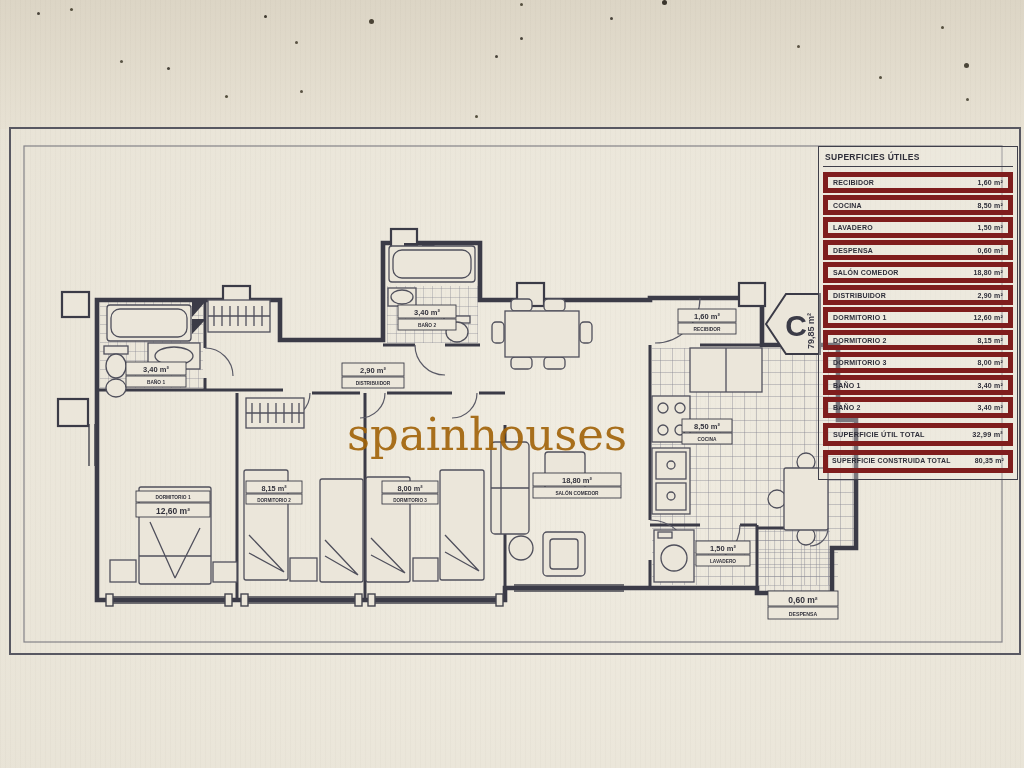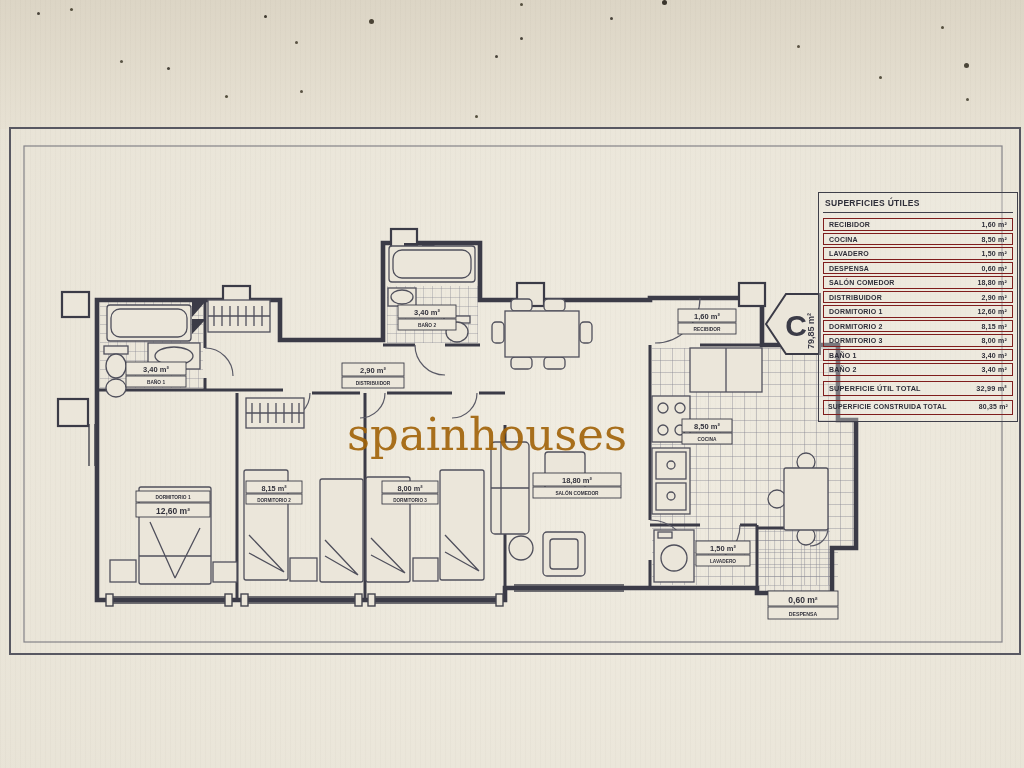--- a/index.html
+++ b/index.html
@@ -18,25 +18,25 @@
     box-shadow:33px -4px 0 #55503f, 227px 3px 0 #3f3a30, 333px 8px 0 1px #4a4335, 483px -9px 0 #55503f,
     573px 5px 0 #4a453c, 626px -11px 0 1px #3a352c, 904px 14px 0 #55503f, 928px 52px 0 1px #4a4538,
     842px 64px 0 #55503f, 258px 29px 0 #5a5344, 483px 25px 0 #4a453c, 83px 48px 0 #5a5546,
     130px 55px 0 #4a453c, 188px 83px 0 #55503f, 263px 78px 0 #5a5344, 458px 43px 0 #4a453c,
     438px 103px 0 #55503f, 929px 86px 0 #5a5546, 760px 33px 0 #5a5344;}
   .plan-svg{position:absolute;left:0;top:0;width:1024px;height:768px;}
 
   
   .stable{position:absolute;left:818px;top:146px;width:190px;
     border:1.6px solid #3f3f4a;padding:3px 4px 4px;background:rgba(242,238,229,.35);
-    color:#2e2e39;margin-top:46px;}
+    color:#2e2e39;}
   .stitle{font-size:8.5px;font-weight:bold;letter-spacing:.3px;
     border-bottom:1.7px solid #3f3f4a;padding:2px 2px 4px;margin-bottom:5px;}
   .srow{display:flex;justify-content:space-between;align-items:center;
-    border:1px solid #7f1d1d;margin-bottom:2px;padding:2px 5px 1.5px;
+    border:5px solid #7f1d1d;margin-bottom:2px;padding:2px 5px 1.5px;
     font-size:7px;font-weight:bold;letter-spacing:.2px;line-height:1;}
   .srow.total{margin-top:5px;padding:3px 5px;font-size:7.3px;}
   .srow.built{margin-top:4px;padding:3px 4px;font-size:6.9px;}
 
   .watermark{position:absolute;left:347px;top:412px;
     font-family:"DejaVu Serif",serif;font-size:45px;line-height:1;
     color:#a16207;opacity:.9;letter-spacing:0px;}
 </style>
 </head>
 <body>

